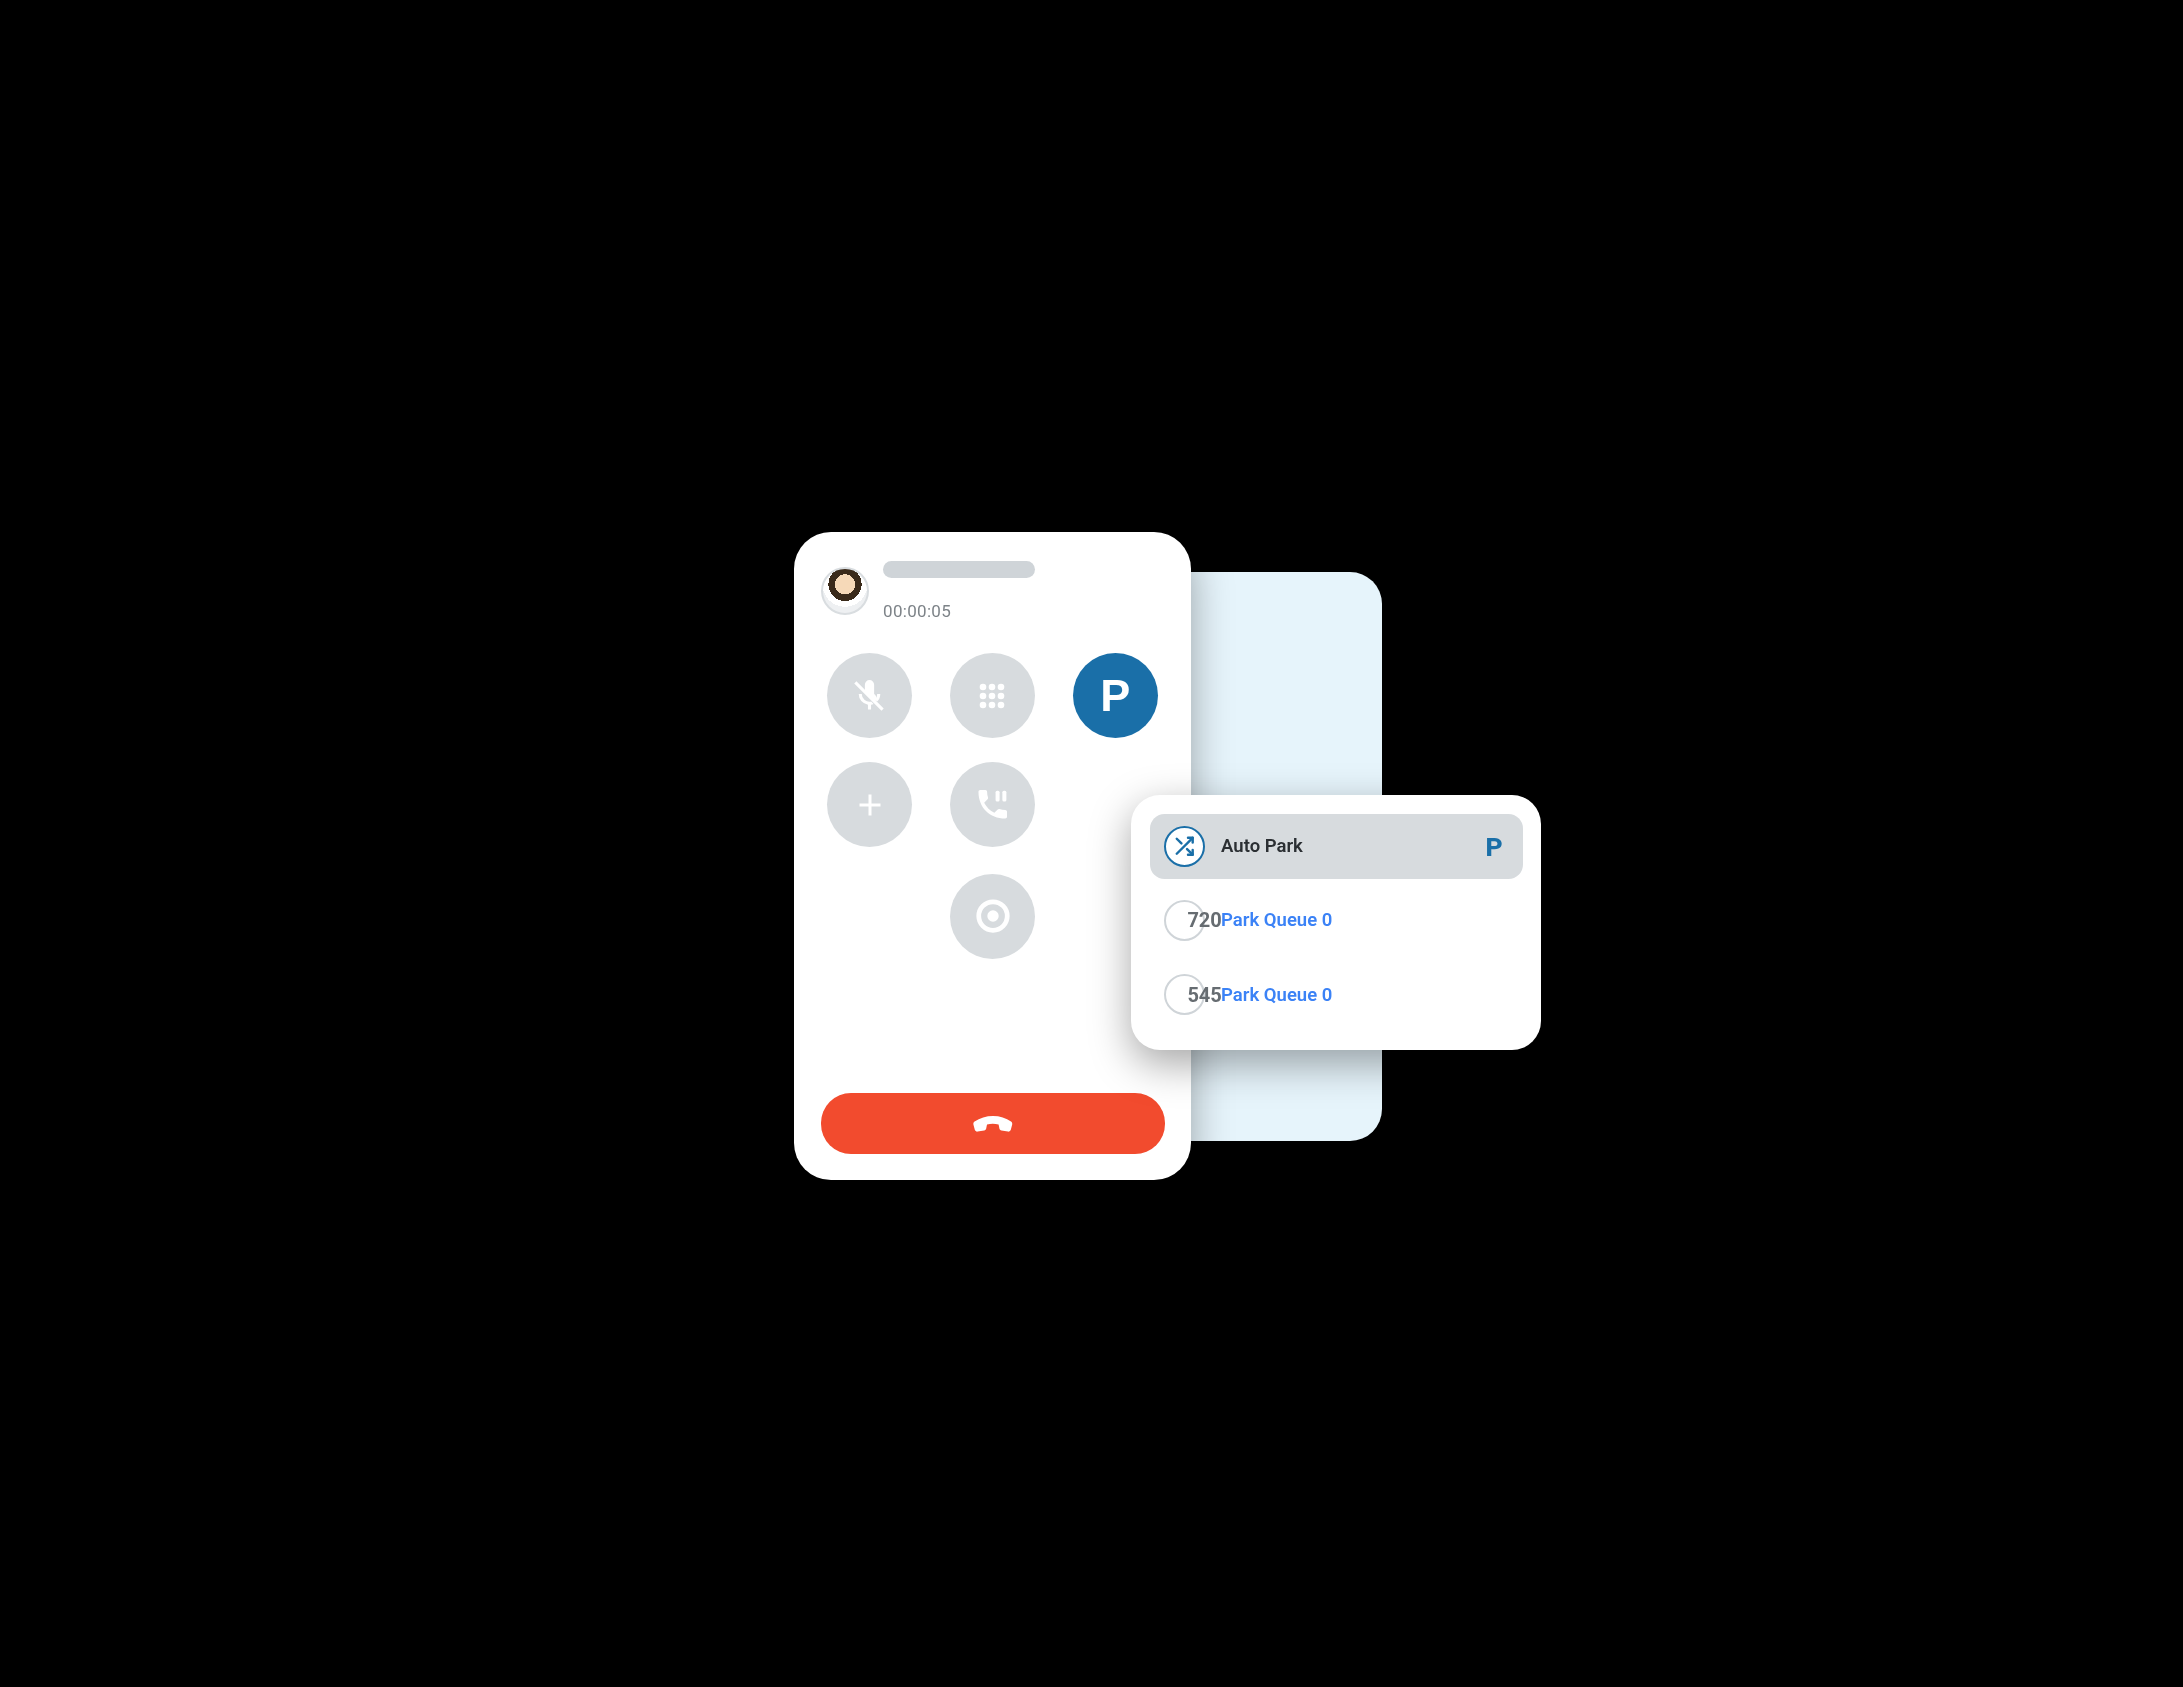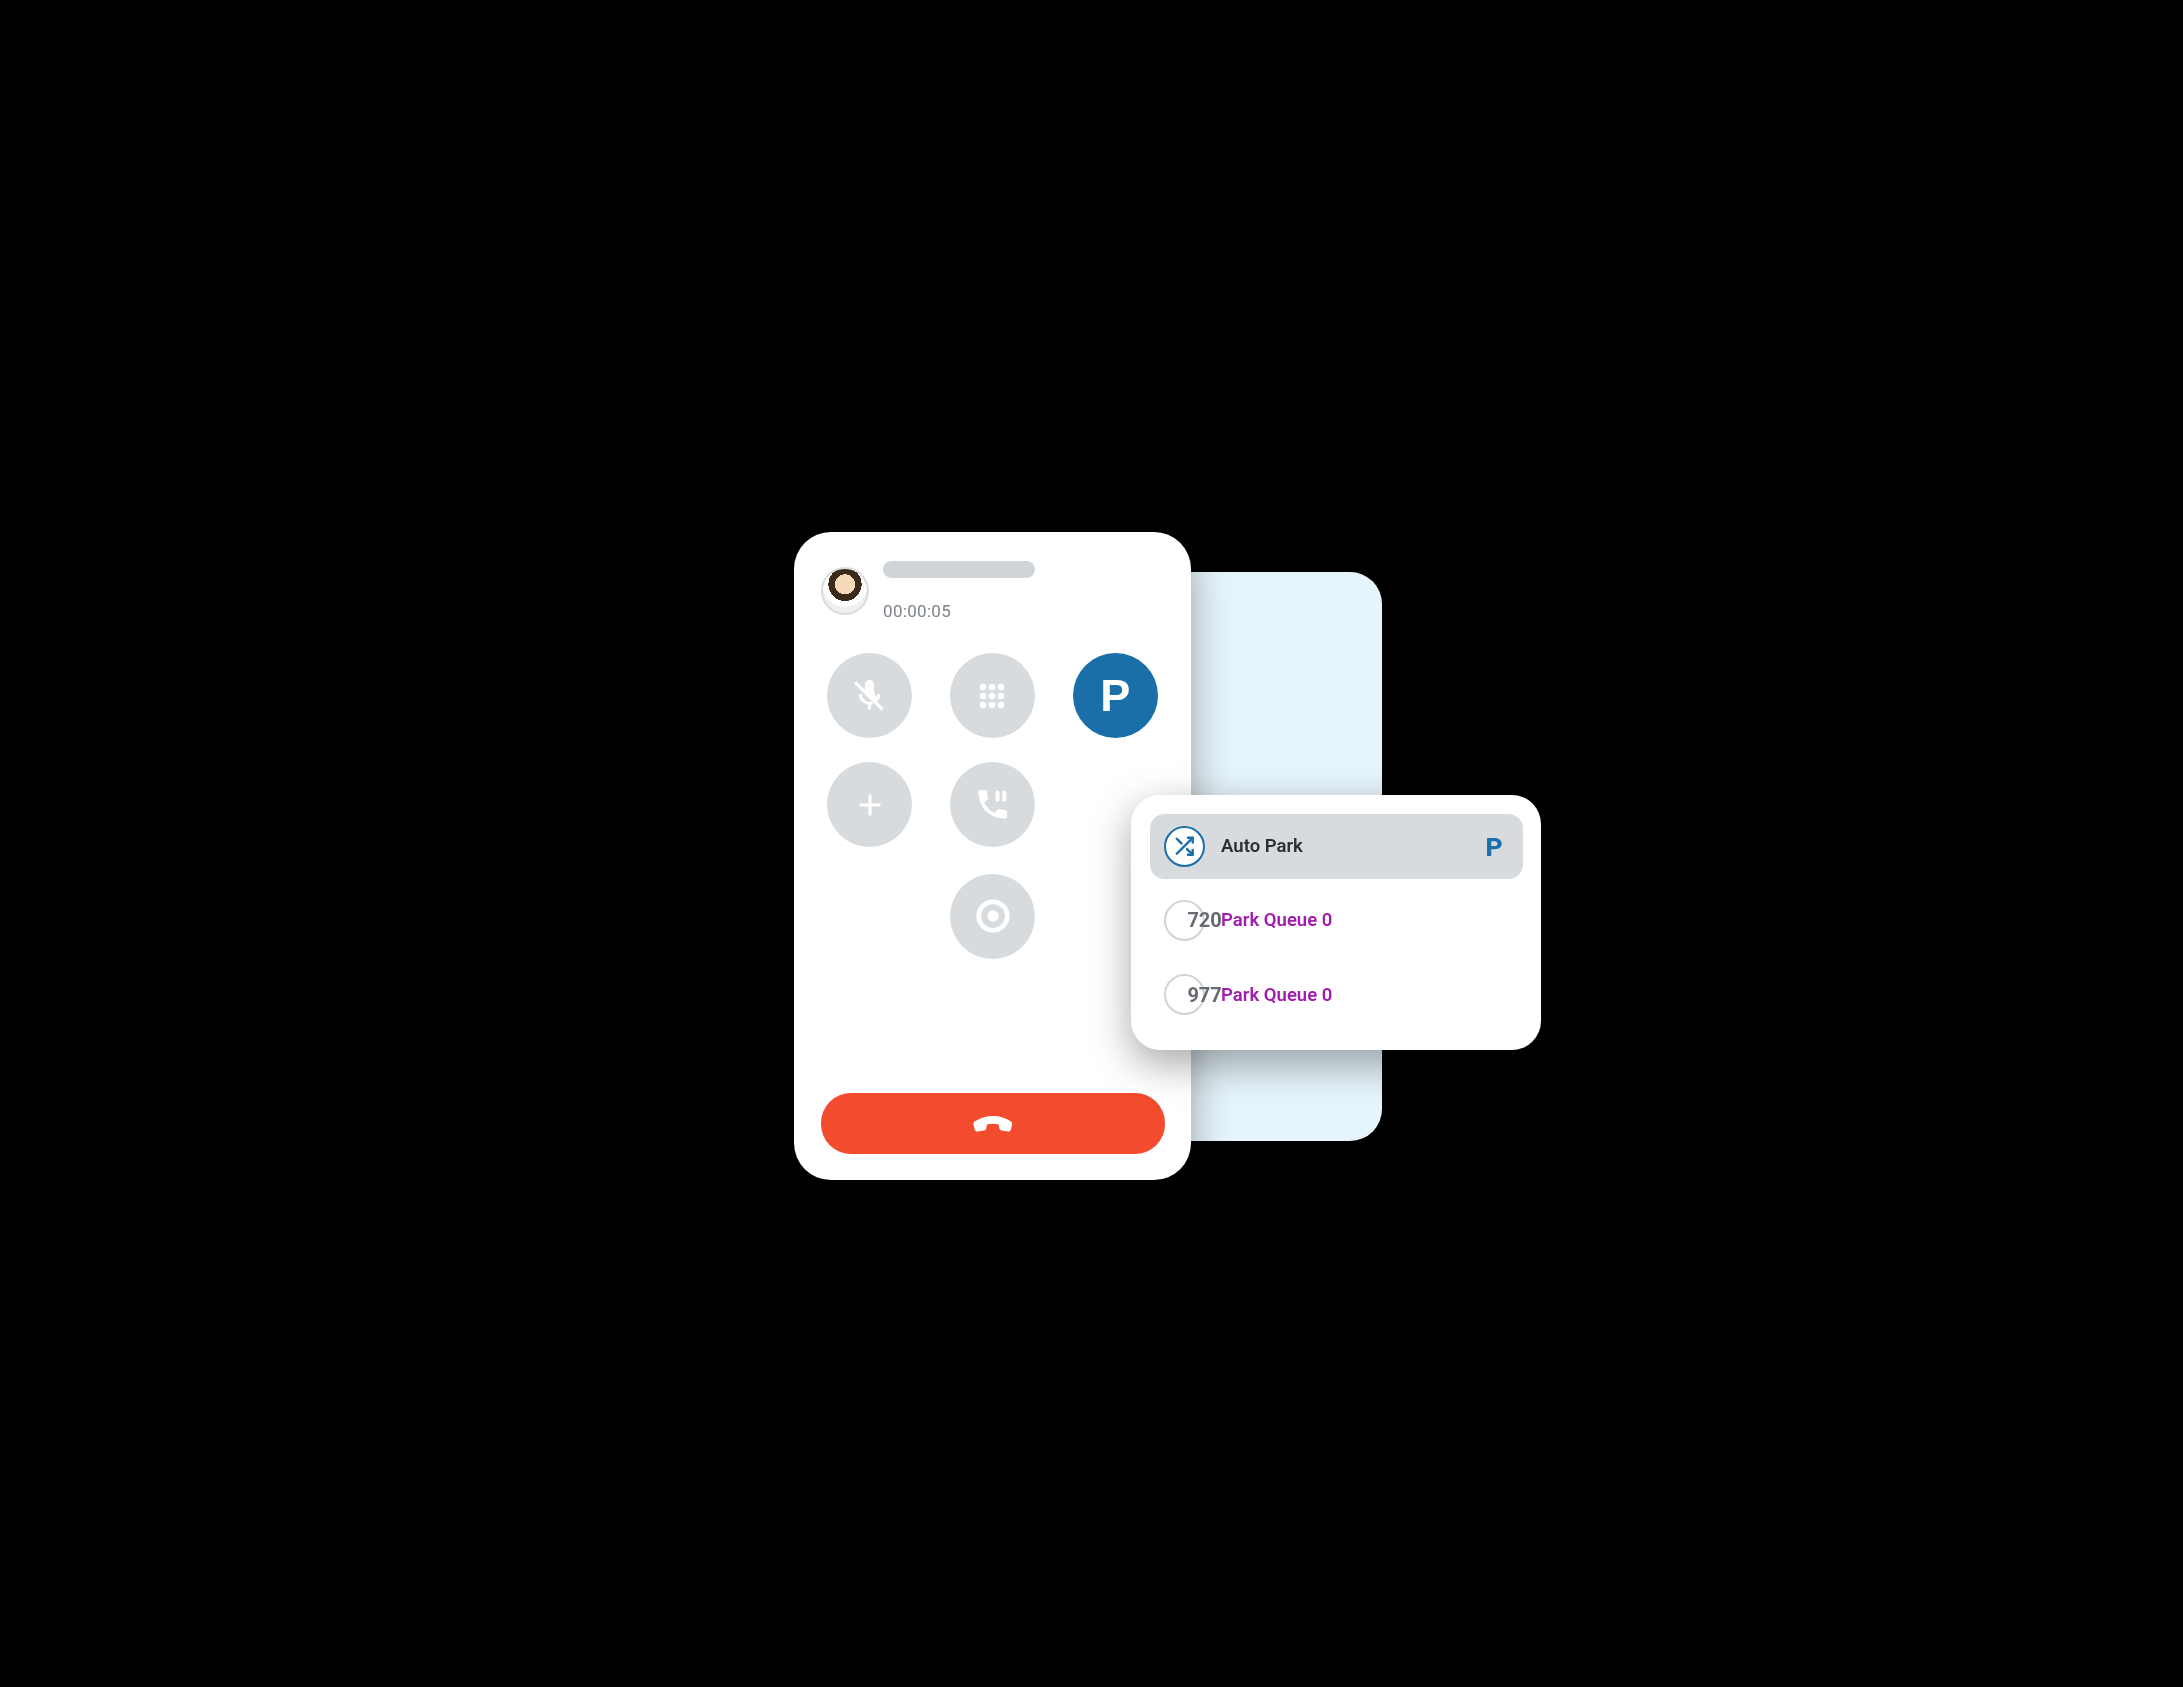--- a/index.html
+++ b/index.html
@@ -146,21 +146,21 @@
   }
   .row-icon-circle.blue-border { border-color: #1a6fa8; }
   .row-icon-text {
     font-size: 20px;
     font-weight: 700;
     color: #666c71;
     margin-left: 40px;
   }
   .row-label {
     font-size: 18.5px;
-    color: #a21caf;
+    color: #3b82f6;
     font-weight: 600;
     flex: 1;
   }
   .row-label.dark { color: #2b2f33; }
   .row-trailing-p {
     font-size: 26.5px;
     font-weight: 800;
     color: #1a6fa8;
     margin-right: 5.3px;
   }
@@ -271,20 +271,20 @@
 
     <div class="popover-row">
       <div class="row-icon-circle">
         <span class="row-icon-text">720</span>
       </div>
       <div class="row-label">Park Queue 0</div>
     </div>
 
     <div class="popover-row">
       <div class="row-icon-circle">
-        <span class="row-icon-text">977</span>
+        <span class="row-icon-text">545</span>
       </div>
       <div class="row-label">Park Queue 0</div>
     </div>
   </div>
 
 </div>
 
 
 </body></html>

